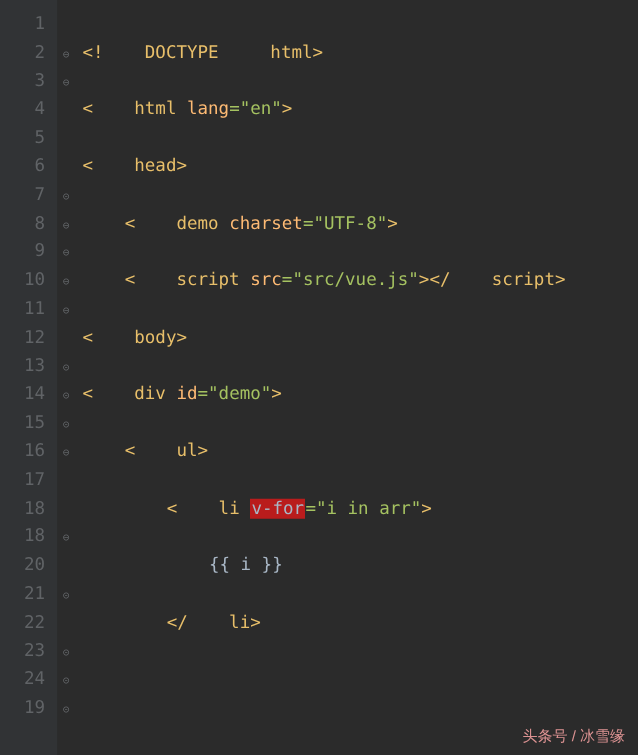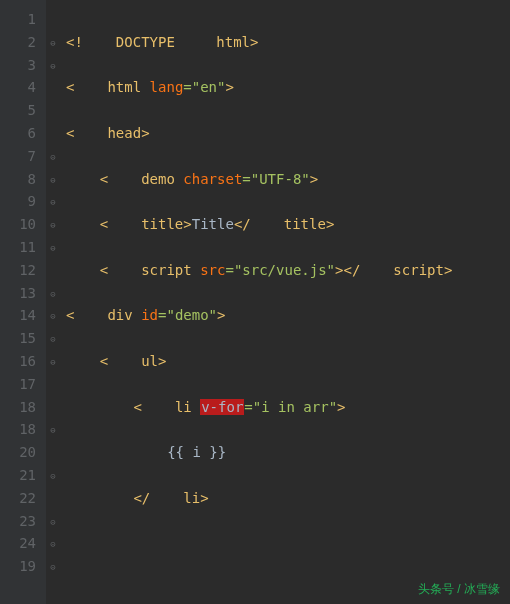--- a/index.html
+++ b/index.html
@@ -52,29 +52,29 @@
   .code {
     padding: 8px 0 8px 6px;
     line-height: 22.8px;
     white-space: pre;
   }
   .line {
     height: 22.8px;
   }
   .tag { color: #e8bf6a; padding-left: 33px; }
   .bracket { color: #e8bf6a; }
-  .attr-name { color: #f97316; }
+  .attr-name { color: #fdba74; }
   .attr-val { color: #a5c261; }
   .text { color: #a9b7c6; }
   .sel { background: #b91c1c; color: #a9b7c6; padding: 0 1px;}
   .watermark {
     position: absolute;
     bottom: 6px;
     right: 10px;
-    color: #22c55e;
+    color: #fca5a5;
     font-family: sans-serif;
     font-size: 12px;
     opacity: 0.85;
   }
 </style>
 </head>
 <body>
 
 <div class="editor">
   <div class="gutter">
@@ -129,22 +129,22 @@
     <div><span class="fold-mark"></span></div>
     <div><span class="fold-mark">⊝</span></div>
     <div><span class="fold-mark">⊝</span></div>
     <div><span class="fold-mark">⊝</span></div>
   </div>
   <div class="code">
 <div class="line"><span class="bracket">&lt;!</span><span class="tag">DOCTYPE </span><span class="tag">html</span><span class="bracket">&gt;</span></div>
 <div class="line"><span class="bracket">&lt;</span><span class="tag">html </span><span class="attr-name">lang</span><span class="attr-val">=</span><span class="attr-val">"en"</span><span class="bracket">&gt;</span></div>
 <div class="line"><span class="bracket">&lt;</span><span class="tag">head</span><span class="bracket">&gt;</span></div>
 <div class="line">    <span class="bracket">&lt;</span><span class="tag">demo </span><span class="attr-name">charset</span><span class="attr-val">=</span><span class="attr-val">"UTF-8"</span><span class="bracket">&gt;</span></div>
-<div class="line">    <span class="bracket">&lt;</span><span class="tag">title</span><span class="bracket">&gt;</span><span class="text">Title</span><span class="bracket">&lt;/</span><span class="tag">title</span><span class="bracket">&gt;</span></div>
 <div class="line">    <span class="bracket">&lt;</span><span class="tag">script </span><span class="attr-name">src</span><span class="attr-val">=</span><span class="attr-val">"src/vue.js"</span><span class="bracket">&gt;</span><span class="bracket">&lt;/</span><span class="tag">script</span><span class="bracket">&gt;</span></div>
+<div class="line"><span class="bracket">&lt;</span><span class="tag">body</span><span class="bracket">&gt;</span></div>
 <div class="line"><span class="bracket">&lt;</span><span class="tag">div </span><span class="attr-name">id</span><span class="attr-val">=</span><span class="attr-val">"demo"</span><span class="bracket">&gt;</span></div>
 <div class="line">    <span class="bracket">&lt;</span><span class="tag">ul</span><span class="bracket">&gt;</span></div>
 <div class="line">        <span class="bracket">&lt;</span><span class="tag">li </span><span class="sel">v-for</span><span class="attr-val">=</span><span class="attr-val">"</span><span class="attr-val">i </span><span class="attr-val">in </span><span class="attr-val">arr</span><span class="attr-val">"</span><span class="bracket">&gt;</span></div>
 <div class="line">            <span class="text">{{ i }}</span></div>
 <div class="line">        <span class="bracket">&lt;/</span><span class="tag">li</span><span class="bracket">&gt;</span></div>
 
 
 
 
 

